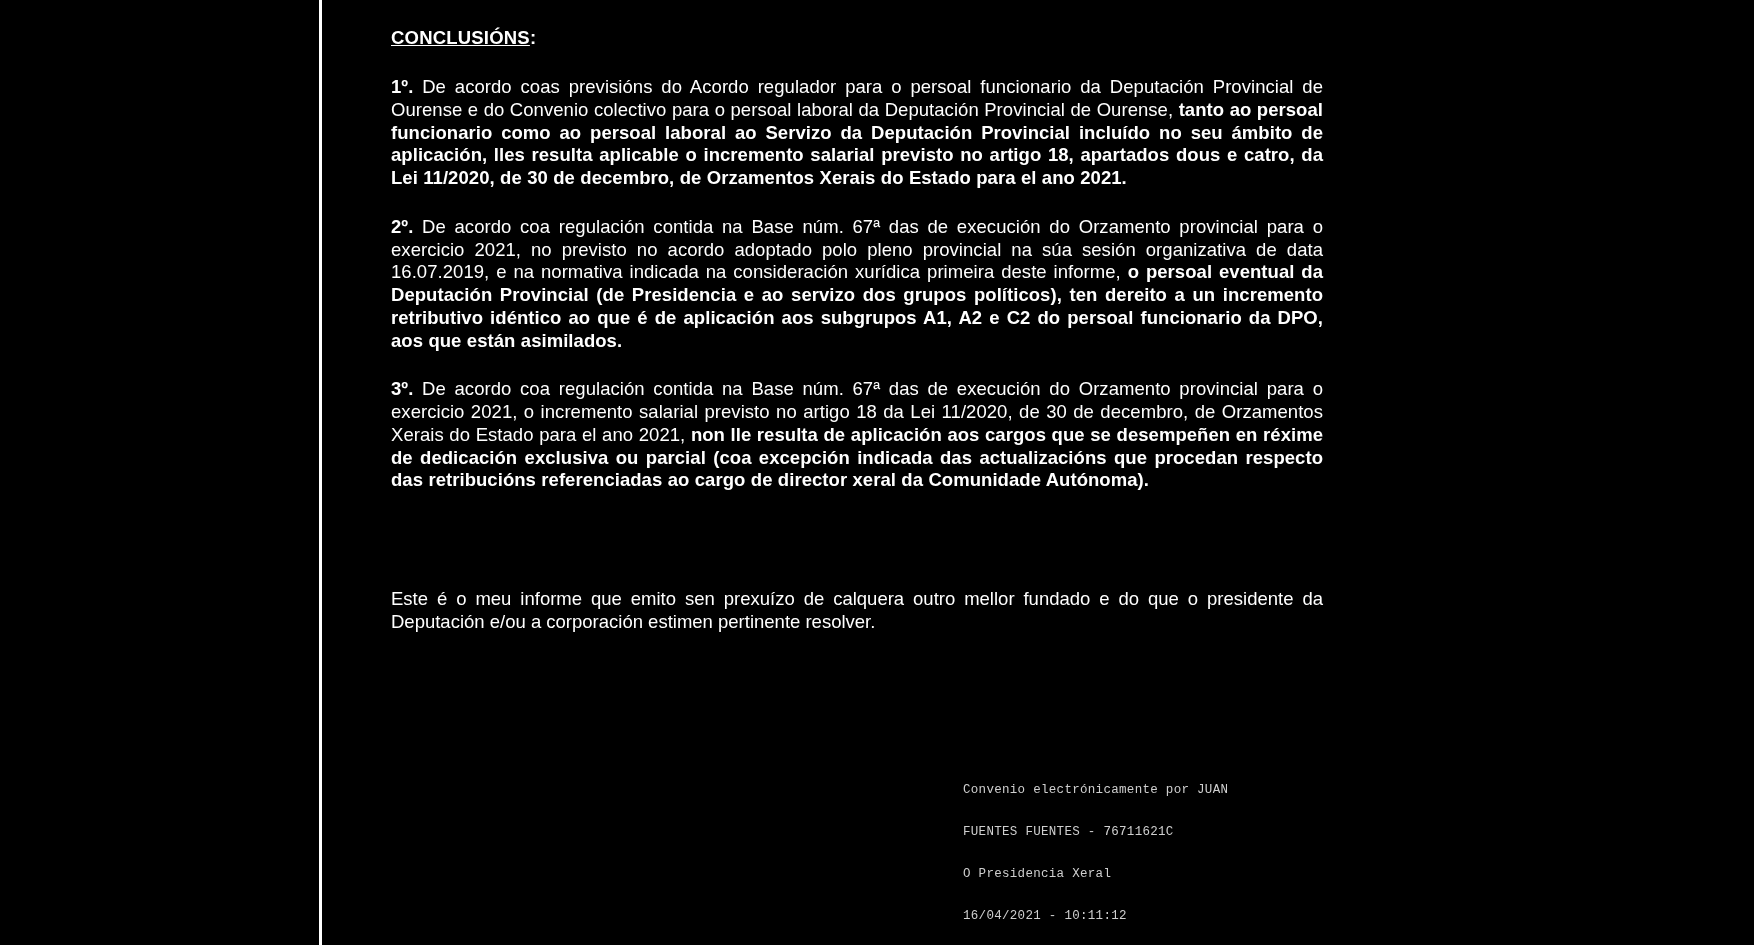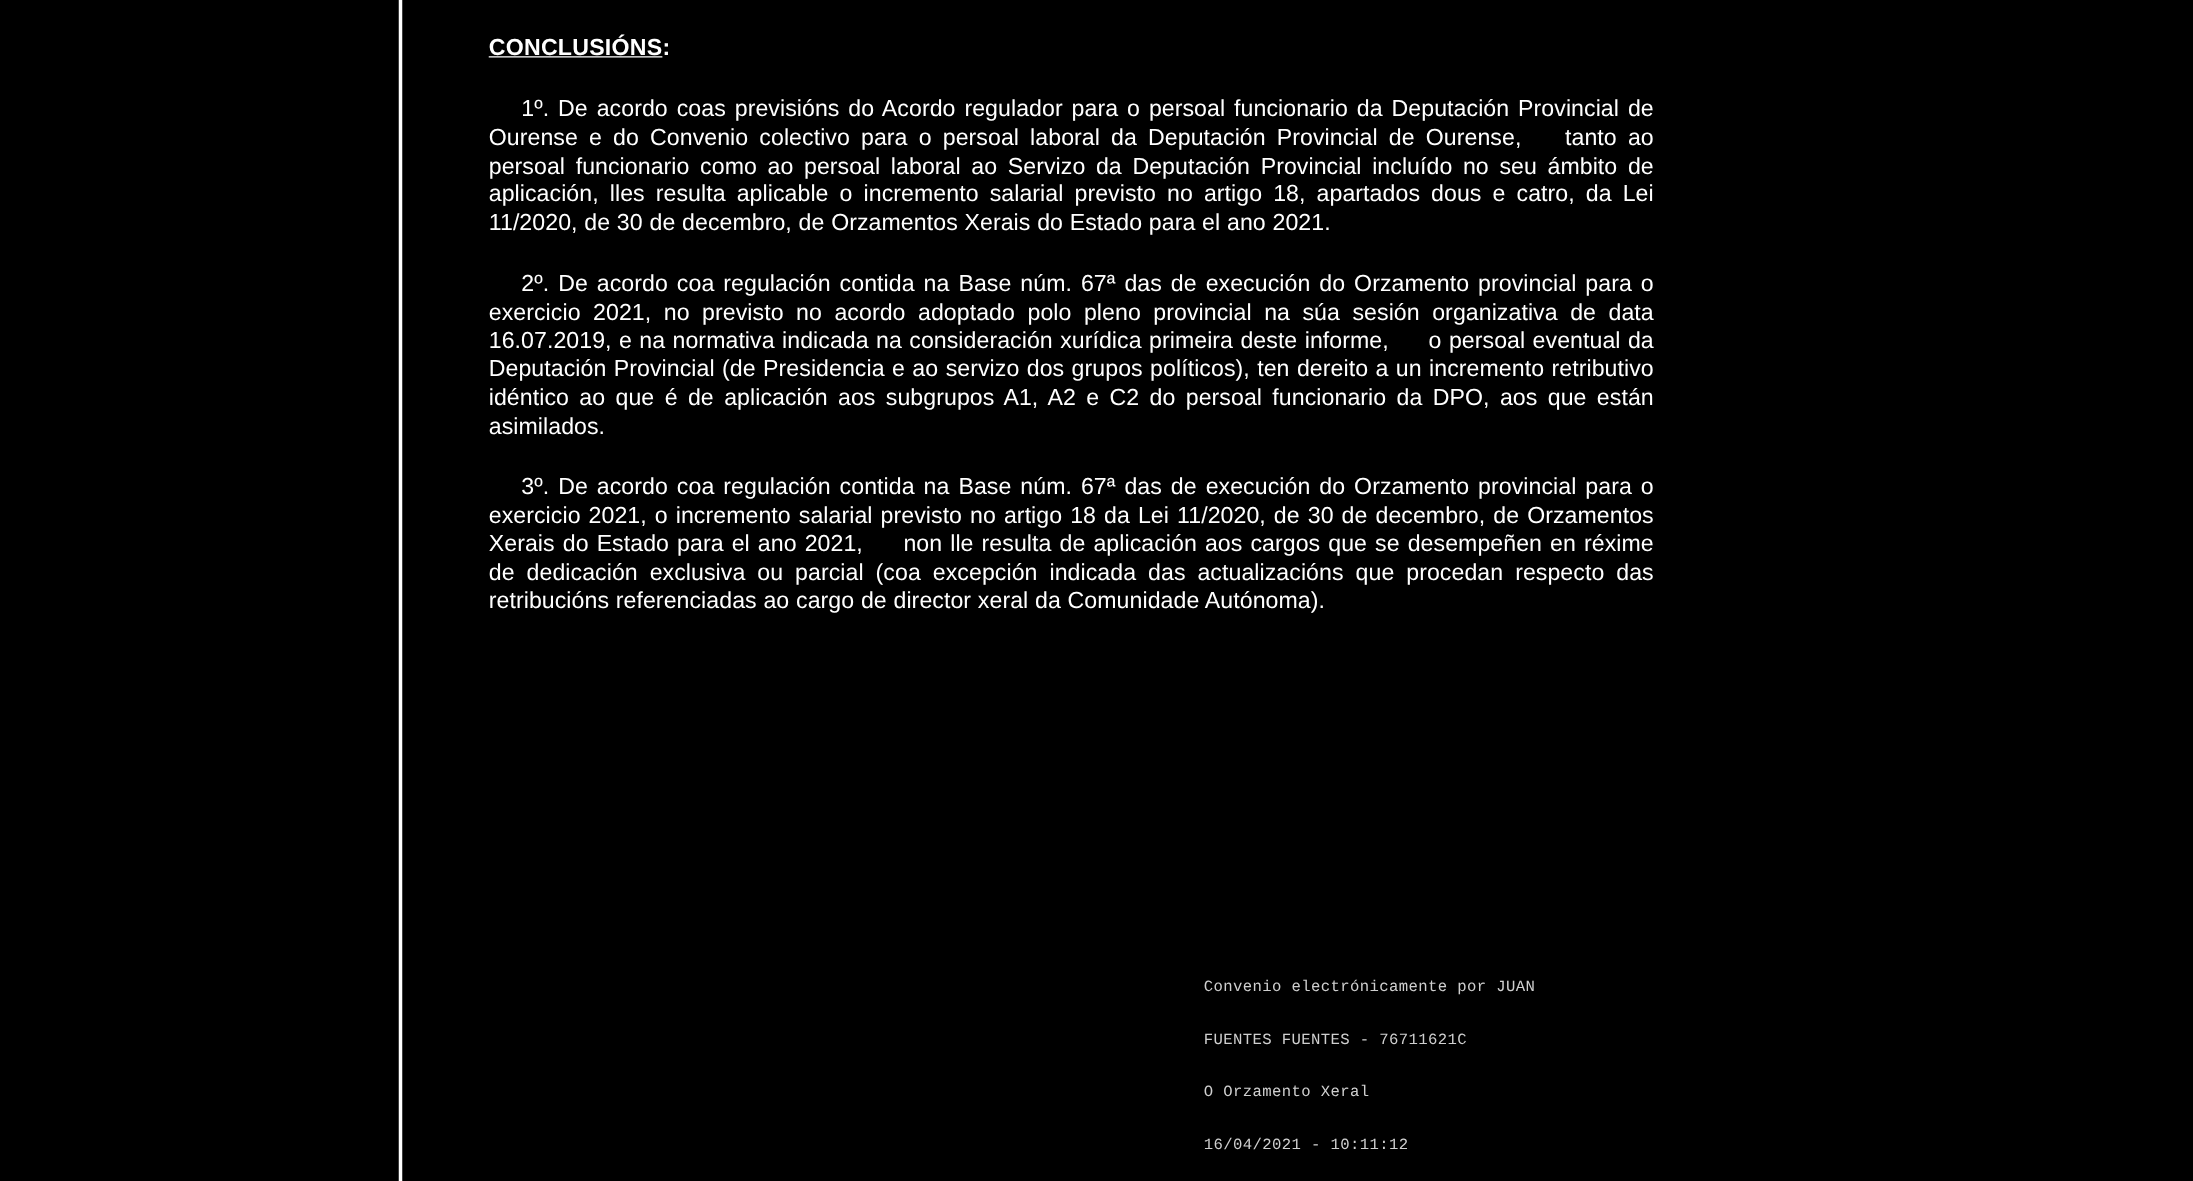--- a/index.html
+++ b/index.html
@@ -71,22 +71,21 @@
     line-height: 1.23;
     text-align: justify;
     margin: 0 0 26px 0;
     letter-spacing: 0.05px;
     word-spacing: 0.2px;
   }
   p.para:last-child {
     margin-bottom: 0;
   }
   .b {
-    font-weight: normal;
-    margin-left: 26px;
+    font-weight: bold;
   }
   .closing {
     margin-top: 95px;
     font-size: 18.5px;
     line-height: 1.25;
     text-align: justify;
   }
   .signature {
     position: absolute;
     left: 641px;
@@ -114,24 +113,25 @@
     <div class="content">
 
       <div class="heading"><span class="u">CONCLUSIÓNS</span><span>:</span></div>
 
       <p class="para"><span class="b">1º.</span><span> De acordo coas previsións do Acordo regulador para o persoal funcionario da Deputación Provincial de Ourense   e do Convenio colectivo para o persoal laboral da Deputación Provincial de Ourense, </span><span class="b">tanto ao persoal funcionario como ao persoal laboral ao Servizo da Deputación Provincial incluído no seu ámbito de aplicación, lles resulta aplicable o incremento salarial previsto no artigo 18, apartados dous e catro, da Lei 11/2020, de 30 de decembro, de Orzamentos Xerais do Estado para el ano 2021.</span></p>
 
       <p class="para"><span class="b">2º.</span><span> De acordo coa regulación contida na Base núm. 67ª das de execución do Orzamento provincial para o exercicio 2021, no previsto no acordo adoptado polo pleno provincial na súa sesión organizativa de data 16.07.2019, e na normativa indicada na consideración xurídica primeira deste informe, </span><span class="b">o persoal eventual da Deputación Provincial (de Presidencia e ao servizo dos grupos políticos), ten dereito a un incremento retributivo idéntico ao que é de aplicación aos subgrupos A1, A2 e C2 do persoal funcionario da DPO, aos que están asimilados.</span></p>
 
       <p class="para"><span class="b">3º.</span><span> De acordo coa regulación contida na Base núm. 67ª das de execución do Orzamento provincial para o exercicio 2021, o incremento salarial previsto no artigo 18 da Lei 11/2020, de 30 de decembro, de Orzamentos Xerais do Estado para el ano 2021, </span><span class="b">non lle resulta de aplicación aos cargos que se desempeñen en réxime de dedicación exclusiva ou parcial (coa excepción indicada das actualizacións que procedan respecto das retribucións referenciadas ao cargo de director xeral da Comunidade Autónoma).</span></p>
 
+      <p class="closing">Este é o meu informe que emito sen prexuízo de calquera outro mellor fundado e do que o presidente da Deputación e/ou a corporación estimen pertinente resolver.</p>
 
     </div>
 
     <div class="signature">
       <span class="sig-line">Convenio electrónicamente por JUAN</span>
       <span class="sig-line">FUENTES FUENTES - 76711621C</span>
-      <span class="sig-line">O Orzamento Xeral</span>
+      <span class="sig-line">O Presidencia Xeral</span>
       <span class="sig-line">16/04/2021 - 10:11:12</span>
     </div>
   </div>
 
 </div>
 
 </body></html>

